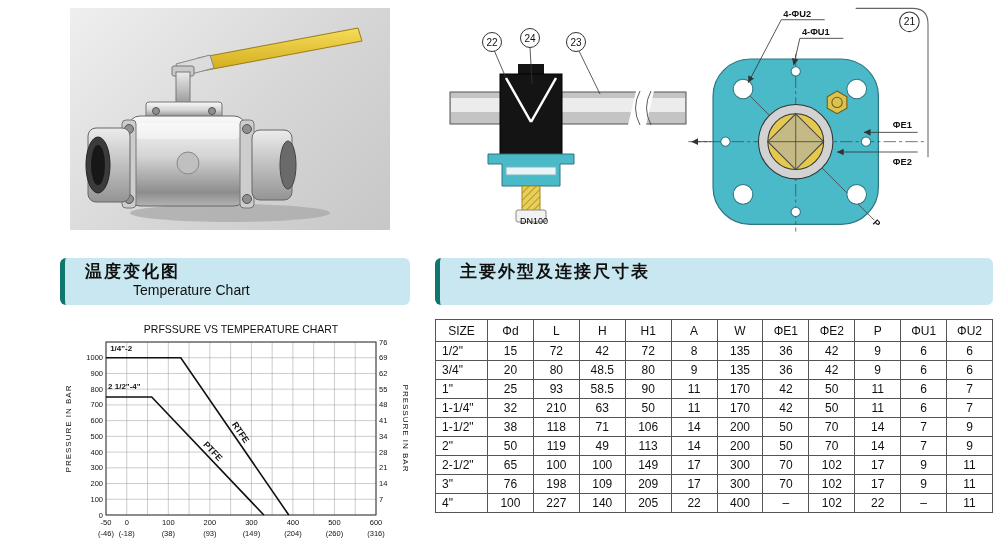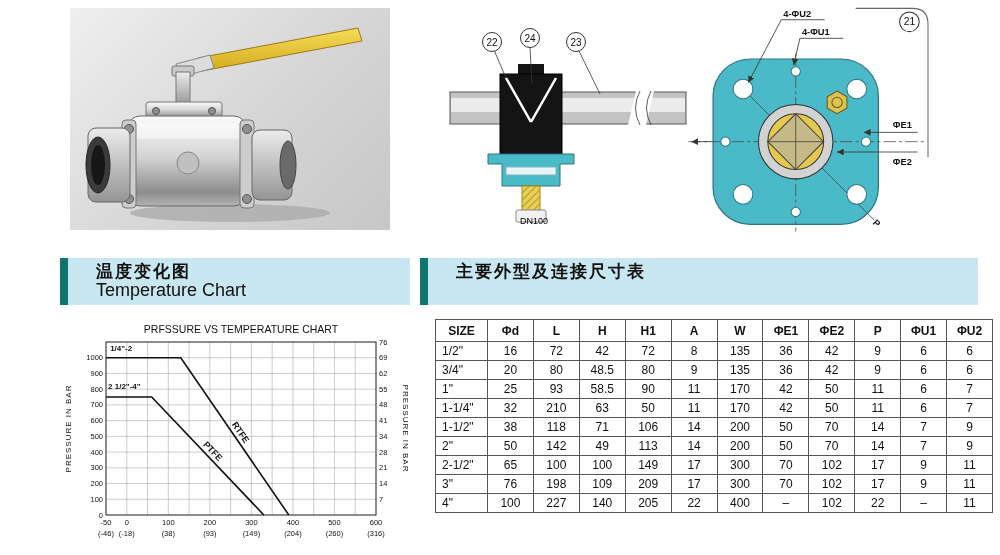--- a/index.html
+++ b/index.html
@@ -7,32 +7,32 @@
   #stage{position:relative;width:1000px;height:555px;background:#fff;font-family:"Liberation Sans",sans-serif;color:#111;overflow:hidden;}
 
   .photo-box{position:absolute;left:70px;top:8px;width:320px;height:222px;
     background:linear-gradient(135deg,#efefef 0%,#d6d6d6 55%,#c7c7c7 100%);}
 
   .diagram-area{position:absolute;left:430px;top:2px;width:565px;height:238px;}
   .sec-svg{position:absolute;left:18px;top:10px;}
   .front-svg{position:absolute;left:250px;top:0;}
 
   .header-bar{position:absolute;top:258px;height:47px;background:#c9e7f0;
-    border-left:8px solid #0f766e;padding:4px 0 0 28px;}
+    border-left:5px solid #0f766e;padding:4px 0 0 20px;border-radius:6px;}
   #hdr-left{left:60px;width:350px;}
-  #hdr-right{left:420px;width:558px;}
+  #hdr-right{left:435px;width:558px;}
   .header-bar .zh{font-size:17px;font-weight:bold;letter-spacing:2px;line-height:20px;}
-  .header-bar .en{font-size:18px;line-height:17px;}
+  .header-bar .en{font-size:14px;line-height:17px;margin-left:48px;}
 
   .chart-wrap{position:absolute;left:60px;top:314px;width:350px;height:240px;}
   .table-wrap{position:absolute;left:435px;top:319px;width:558px;}
 
   table{width:100%;border-collapse:collapse;font-size:12px;table-layout:fixed;}
   th,td{border:1px solid #555;text-align:center;padding:2px 1px;}
-  th{font-weight:bold;font-size:12px;height:22px;}
+  th{font-weight:normal;font-size:12px;height:22px;}
   th:first-child{width:52px;}
   td{height:18px;}
   td.size-col{text-align:left;padding-left:6px;}
 
   svg text{font-family:"Liberation Sans",sans-serif;}
   .grid{stroke:#999;stroke-width:0.5;}
   .axis{fill:none;stroke:#333;stroke-width:1;}
   .tick{font-size:7.5px;fill:#111;}
   .anno{font-size:8px;fill:#111;font-weight:bold;}
   .slabel{font-size:9px;font-weight:bold;fill:#111;}
@@ -274,21 +274,21 @@
             <th>ΦE1</th>
             <th>ΦE2</th>
             <th>P</th>
             <th>ΦU1</th>
             <th>ΦU2</th>
           </tr>
         </thead>
       <tbody id="dim-body">
           <tr>
             <td class="size-col">1/2"</td>
-            <td>16</td>
+            <td>15</td>
             <td>72</td>
             <td>42</td>
             <td>72</td>
             <td>8</td>
             <td>135</td>
             <td>36</td>
             <td>42</td>
             <td>9</td>
             <td>6</td>
             <td>6</td>
@@ -345,21 +345,21 @@
             <td>200</td>
             <td>50</td>
             <td>70</td>
             <td>14</td>
             <td>7</td>
             <td>9</td>
           </tr>
           <tr>
             <td class="size-col">2"</td>
             <td>50</td>
-            <td>142</td>
+            <td>119</td>
             <td>49</td>
             <td>113</td>
             <td>14</td>
             <td>200</td>
             <td>50</td>
             <td>70</td>
             <td>14</td>
             <td>7</td>
             <td>9</td>
           </tr>

